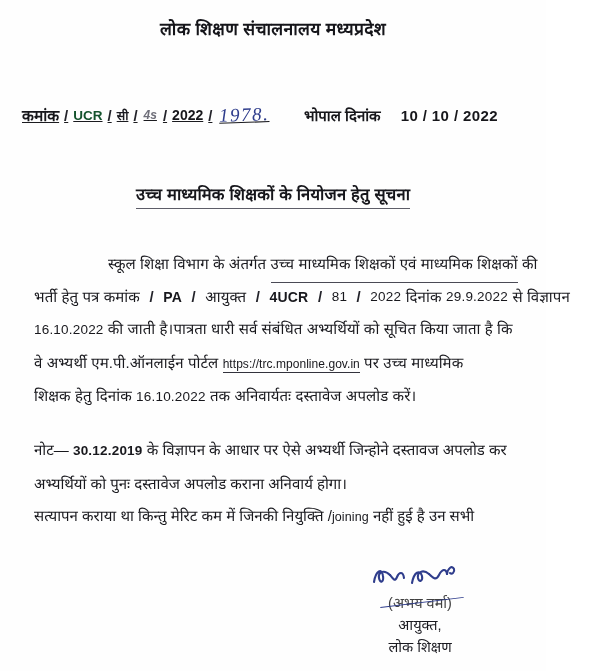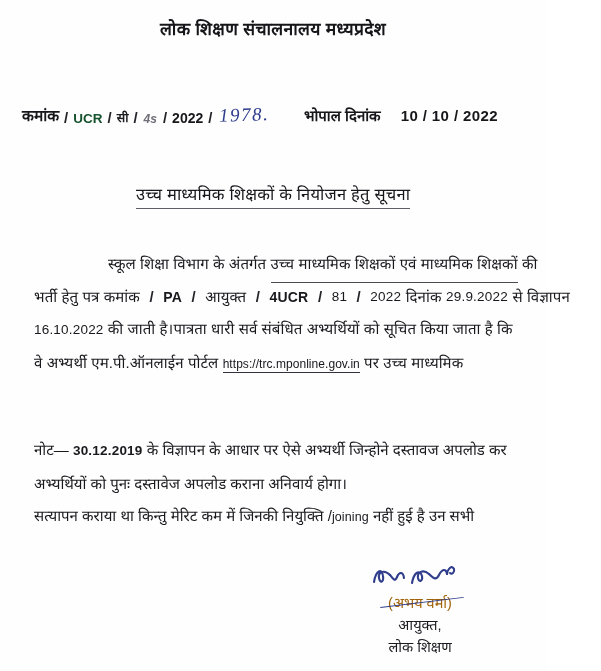--- a/index.html
+++ b/index.html
@@ -51,22 +51,23 @@
     left: 0;
     right: 0;
     height: 34px;
     display: flex;
     align-items: baseline;
     padding: 0 22px;
     box-sizing: border-box;
   }
   .ref-left {
     display: flex;
-    align-items: flex-end;
+    align-items: center;
     white-space: nowrap;
+    text-decoration: underline;
   }
   .ref-label {
     font-size: 15.5px;
     font-weight: 700;
     color: #17171b;
   }
   .slash {
     font-size: 15px;
     font-weight: 600;
     padding: 0 5px;
@@ -127,21 +128,21 @@
   
   .subject {
     position: absolute;
     top: 182px;
     left: 0;
     right: 0;
     text-align: center;
   }
   .subject-text {
     font-size: 16.5px;
-    font-weight: 400;
+    font-weight: 700;
     color: #16161b;
     letter-spacing: 0.2px;
     border-bottom: 1.4px solid #5d5d68;
     padding-bottom: 3px;
     display: inline-block;
   }
 
   
   .body-block {
     position: absolute;
@@ -224,21 +225,21 @@
     position: relative;
     margin-bottom: -4px;
   }
   .signature-mark svg {
     position: absolute;
     right: 34px;
     top: 0;
   }
   .sig-name {
     font-size: 14.5px;
-    color: #a16207;
+    color: #404040;
     position: relative;
     display: inline-block;
     padding: 0 2px;
   }
   .sig-strike {
     position: absolute;
     left: -6px;
     right: -10px;
     top: 50%;
     height: 0;
@@ -316,20 +317,23 @@
 
 
     <div class="body-line">
       <span class="num">16.10.2022</span><span> की जाती है।पात्रता धारी सर्व संबंधित अभ्यर्थियों को सूचित किया जाता है कि</span>
     </div>
 
     <div class="body-line">
       <span>वे अभ्यर्थी एम.पी.ऑनलाईन पोर्टल </span><span class="u-link url-text">https://trc.mponline.gov.in</span><span> पर उच्च माध्यमिक</span>
     </div>
 
+    <div class="body-line">
+      <span>शिक्षक हेतु दिनांक </span><span class="num">16.10.2022</span><span> तक अनिवार्यतः दस्तावेज अपलोड करें।</span>
+    </div>
   </div>
 
   <div class="note-block">
     <div class="note-line">
       <span class="note-label">नोट—</span>
       <span class="num-b">30.12.2019</span><span> के विज्ञापन के आधार पर ऐसे अभ्यर्थी जिन्होने दस्तावज अपलोड कर</span>
     </div>
     <div class="note-line">
       <span>अभ्यर्थियों को पुनः दस्तावेज अपलोड कराना अनिवार्य होगा।</span>
     </div>

